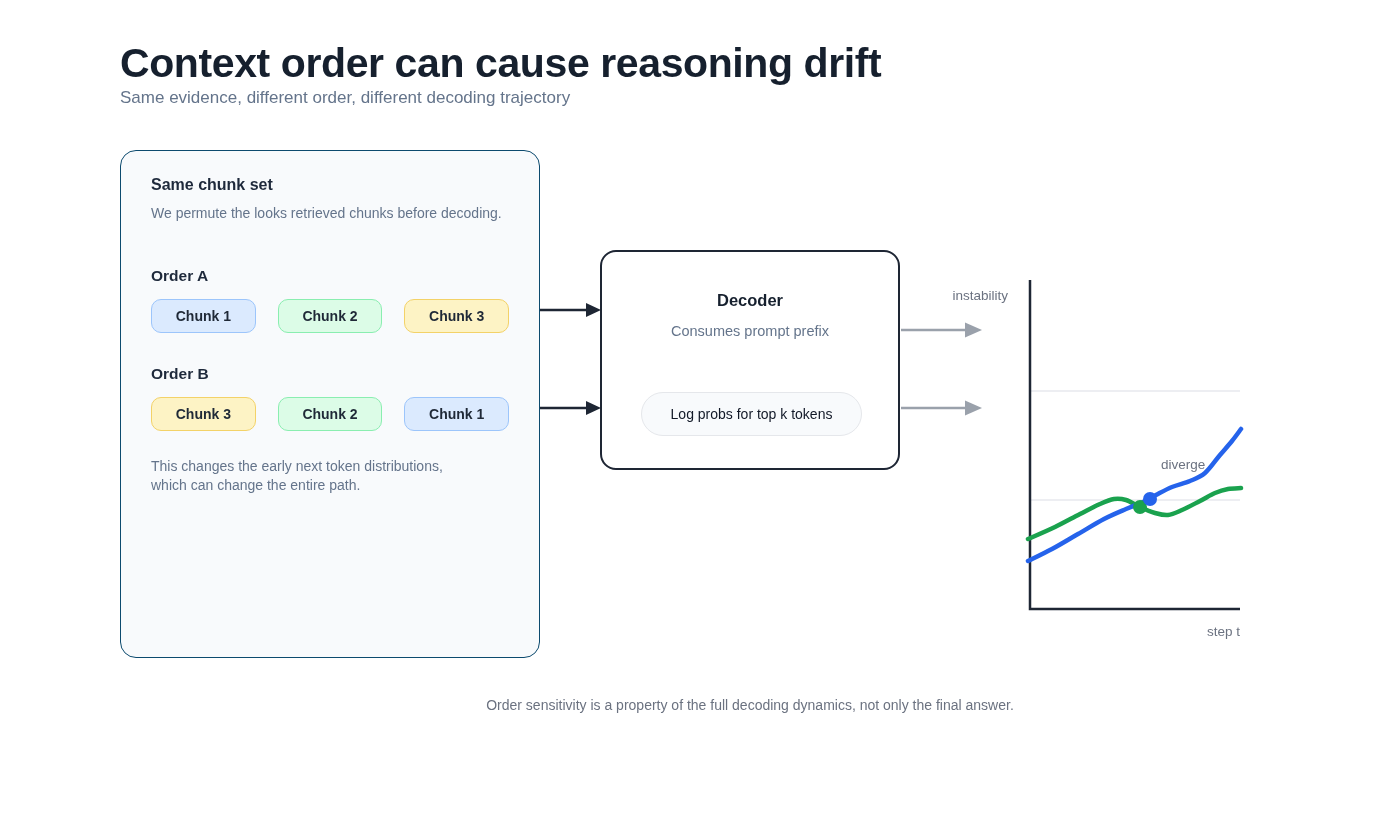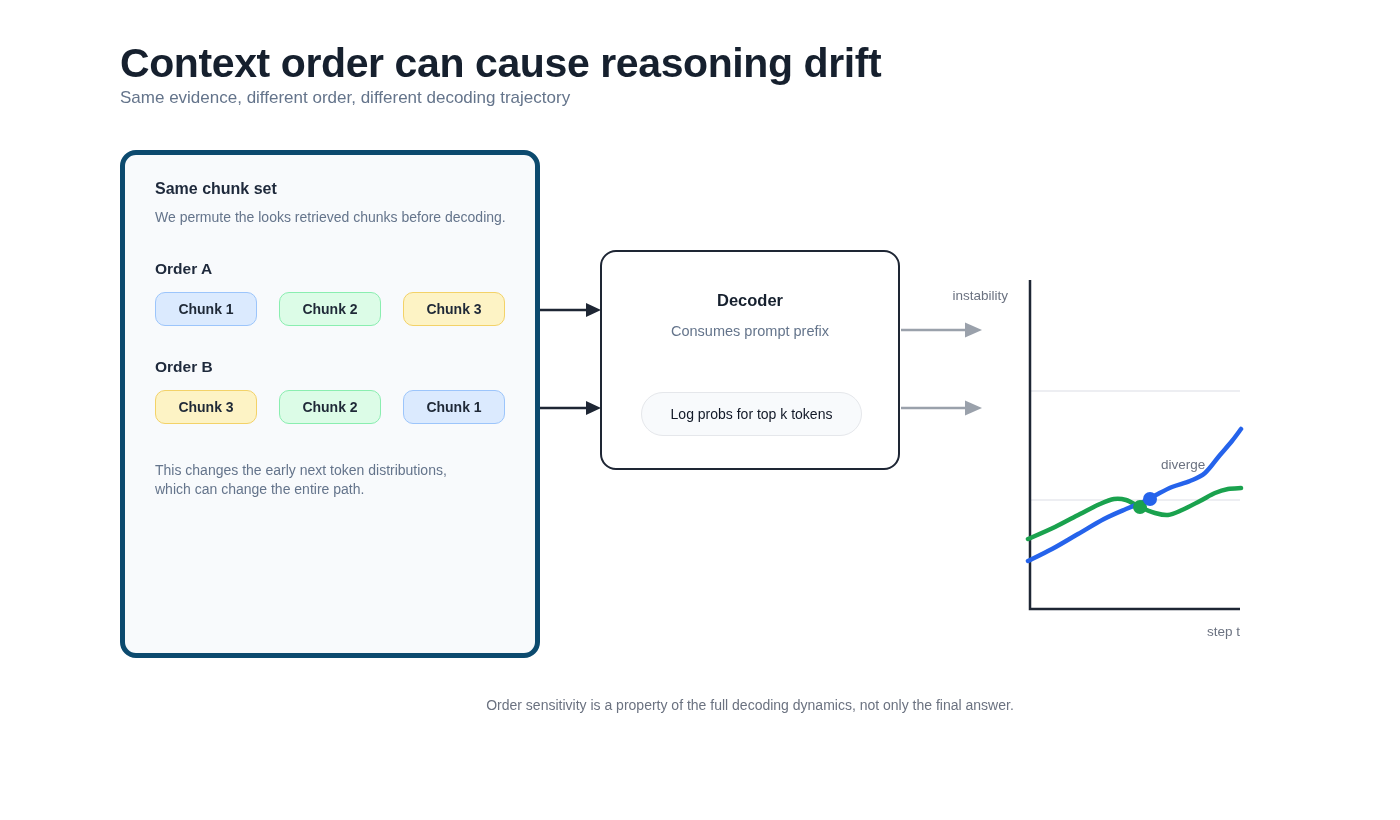--- a/index.html
+++ b/index.html
@@ -17,34 +17,34 @@
     font-size: 41px; font-weight: 700; color: #16202e;
     letter-spacing: -0.4px;
   }
   .page-subtitle {
     position: absolute; left: 120px; top: 88px;
     font-size: 17px; color: #64748b; font-weight: 400;
   }
   .card {
     position: absolute;
     background: #f8fafc;
-    border: 5px solid #0c4a6e;
+    border: 1px solid #0c4a6e;
     border-radius: 16px;
   }
   .card-left  { left: 120px; top: 150px; width: 420px; height: 508px; }
   .card-right { left: 982px; top: 150px; width: 298px; height: 508px; }
   .card-title {
     position: absolute; left: 30px; top: 25px;
     font-size: 16px; font-weight: 700; color: #1e293b;
   }
   .card-desc {
     position: absolute; left: 30px; top: 54px;
     font-size: 14px; color: #64748b; white-space: nowrap;
   }
-  .orders-wrap { position: absolute; left: 30px; top: 105px; right: 30px; }
+  .orders-wrap { position: absolute; left: 30px; top: 116px; right: 30px; }
   .order-label {
     font-size: 15.5px; font-weight: 700; color: #1e293b;
     margin: 0 0 14px 0;
   }
   .chip-row { display: flex; gap: 22px; margin-bottom: 32px; }
   .chip {
     width: 110px; height: 34px;
     border-radius: 10px;
     border: 1.5px solid transparent;
     display: flex; align-items: center; justify-content: center;

